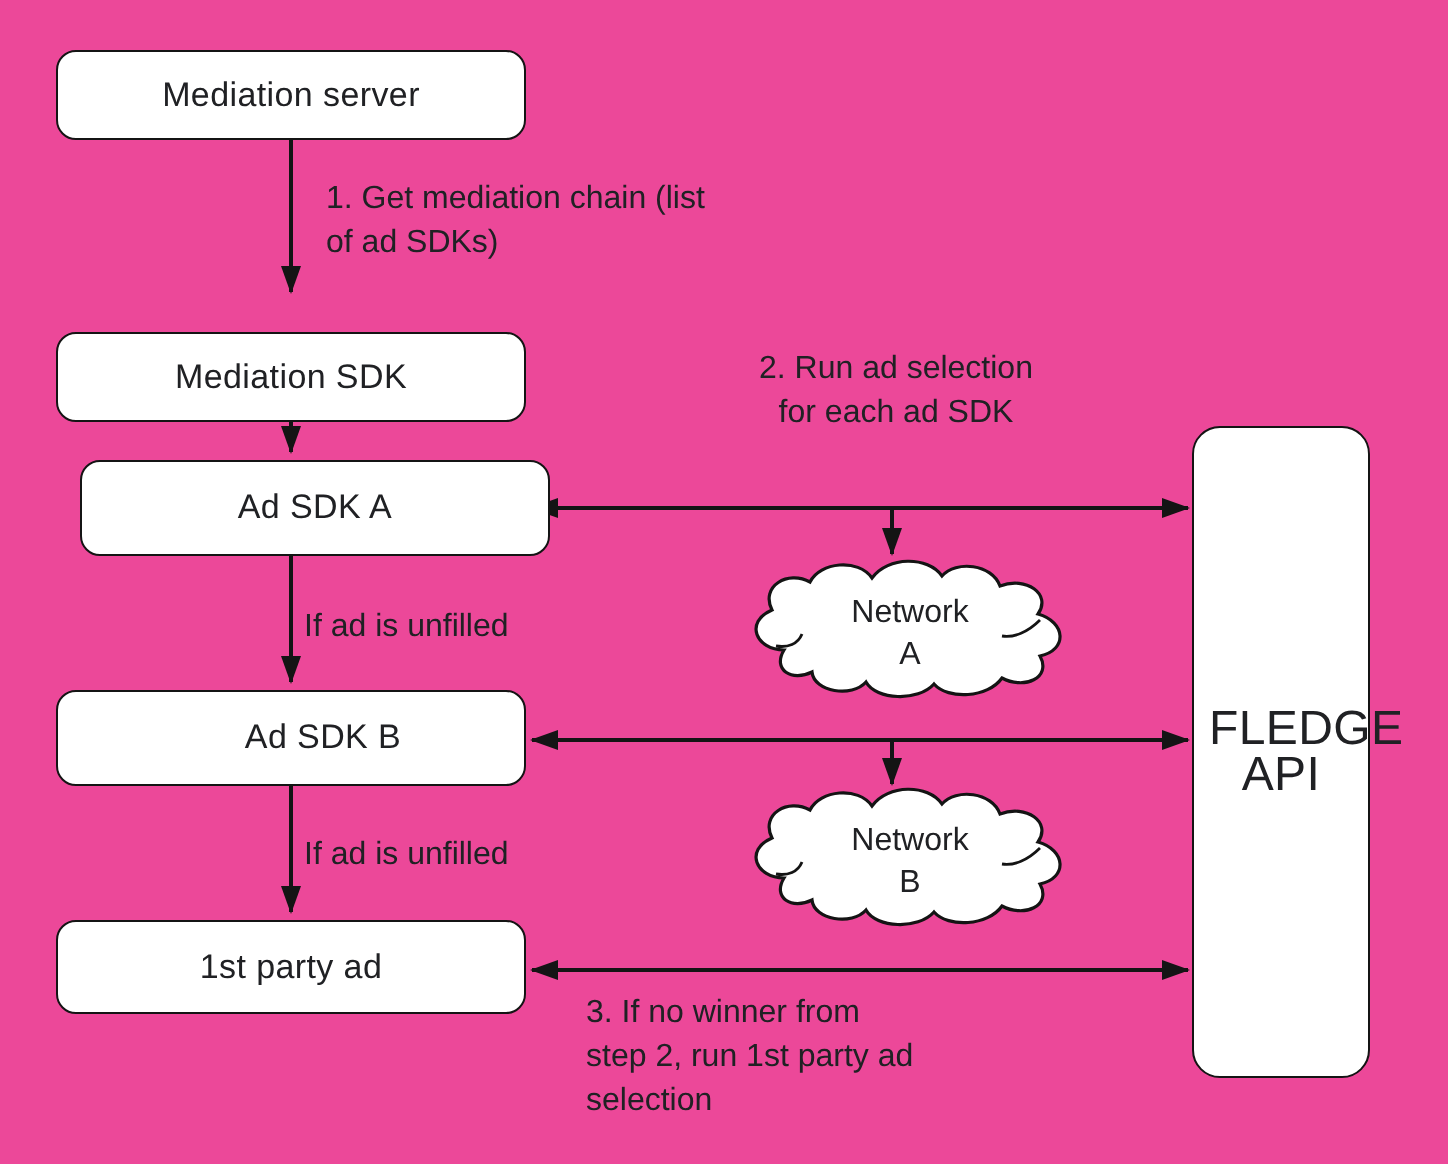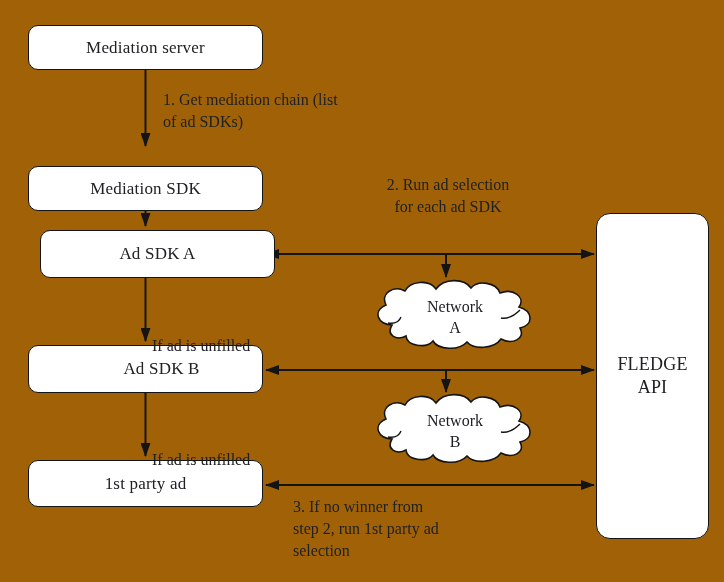--- a/index.html
+++ b/index.html
@@ -1,37 +1,37 @@
 <!DOCTYPE html>
 <html><head>
 <meta charset="utf-8">
 <style>
   html,body{margin:0;padding:0;background:#f1f2f2;}
   .stage{
-    position:relative;width:724px;height:582px;background:#a16207;overflow:hidden;
-    font-family:Liberation Serif, serif;color:#202124;
+    position:relative;width:724px;height:582px;background:#ec4899;overflow:hidden;
+    font-family:Liberation Sans, sans-serif;color:#202124;
   }
   .layer{position:absolute;left:0;top:0;width:724px;height:582px;}
   .node{
     position:absolute;background:#ffffff;border:1.5px solid #141414;border-radius:10px;
     display:flex;align-items:center;justify-content:center;
     font-size:17px;letter-spacing:.2px;color:#202124;text-align:center;box-sizing:border-box;
   }
   .node-mediation-server{left:28px;top:25px;width:235px;height:45px;}
   .node-mediation-sdk{left:28px;top:166px;width:235px;height:45px;}
   .node-ad-sdk-a{left:40px;top:230px;width:235px;height:48px;}
   .node-ad-sdk-b{left:28px;top:345px;width:235px;height:48px;padding-left:32px;}
   .node-first-party{left:28px;top:460px;width:235px;height:47px;align-items:center;}
-  .node-fledge{left:596px;top:213px;width:113px;height:326px;border-radius:14px;font-size:18px;}
+  .node-fledge{left:596px;top:213px;width:89px;height:326px;border-radius:14px;font-size:24px;}
   .node-fledge .wrap{width:72px;line-height:23px;}
   .ann{position:absolute;font-size:16px;line-height:22px;color:#202124;white-space:pre-line;}
   .ann-step1{left:163px;top:89px;}
   .ann-step2{left:352px;top:174px;width:192px;text-align:center;}
   .ann-step3{left:277px;top:496px;margin-left:16px;}
-  .edge-label{position:absolute;font-size:16px;line-height:20px;color:#202124;margin-top:32px;}
+  .edge-label{position:absolute;font-size:16px;line-height:20px;color:#202124;}
   .edge-label-a{left:152px;top:304px;}
   .edge-label-b{left:152px;top:418px;}
   .cloud-label{
     position:absolute;display:flex;align-items:center;justify-content:center;
     font-size:16px;line-height:21px;text-align:center;white-space:pre-line;color:#202124;
   }
   .cloud-label-a{left:374px;top:287px;width:162px;height:60px;}
   .cloud-label-b{left:374px;top:401px;width:162px;height:60px;}
 </style>
 </head>

